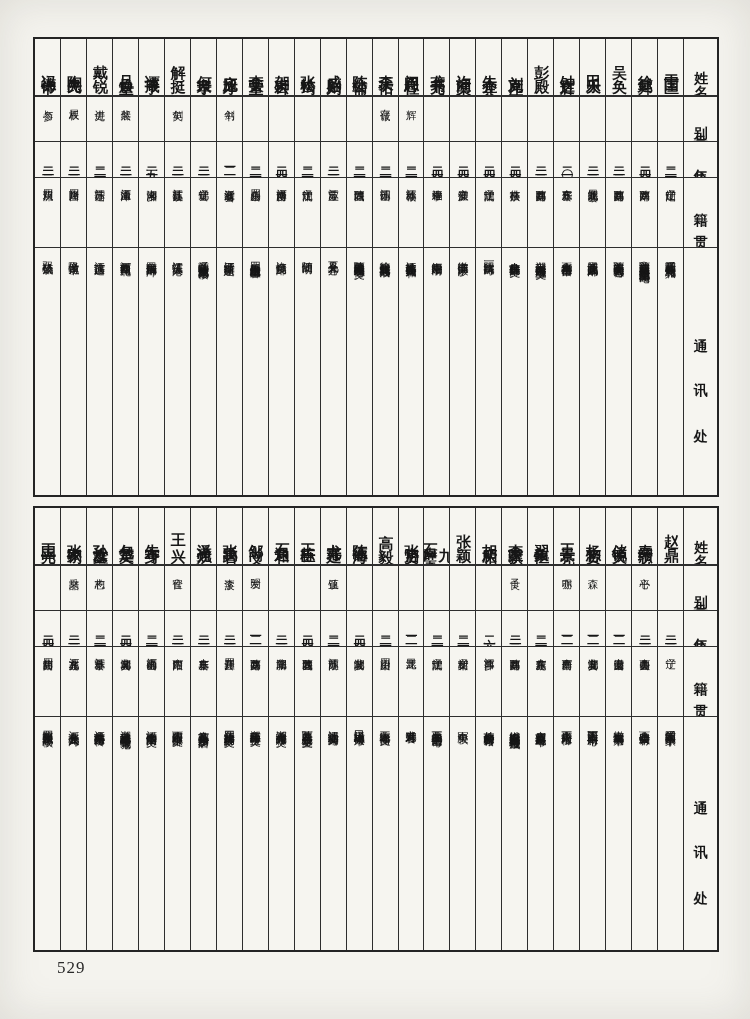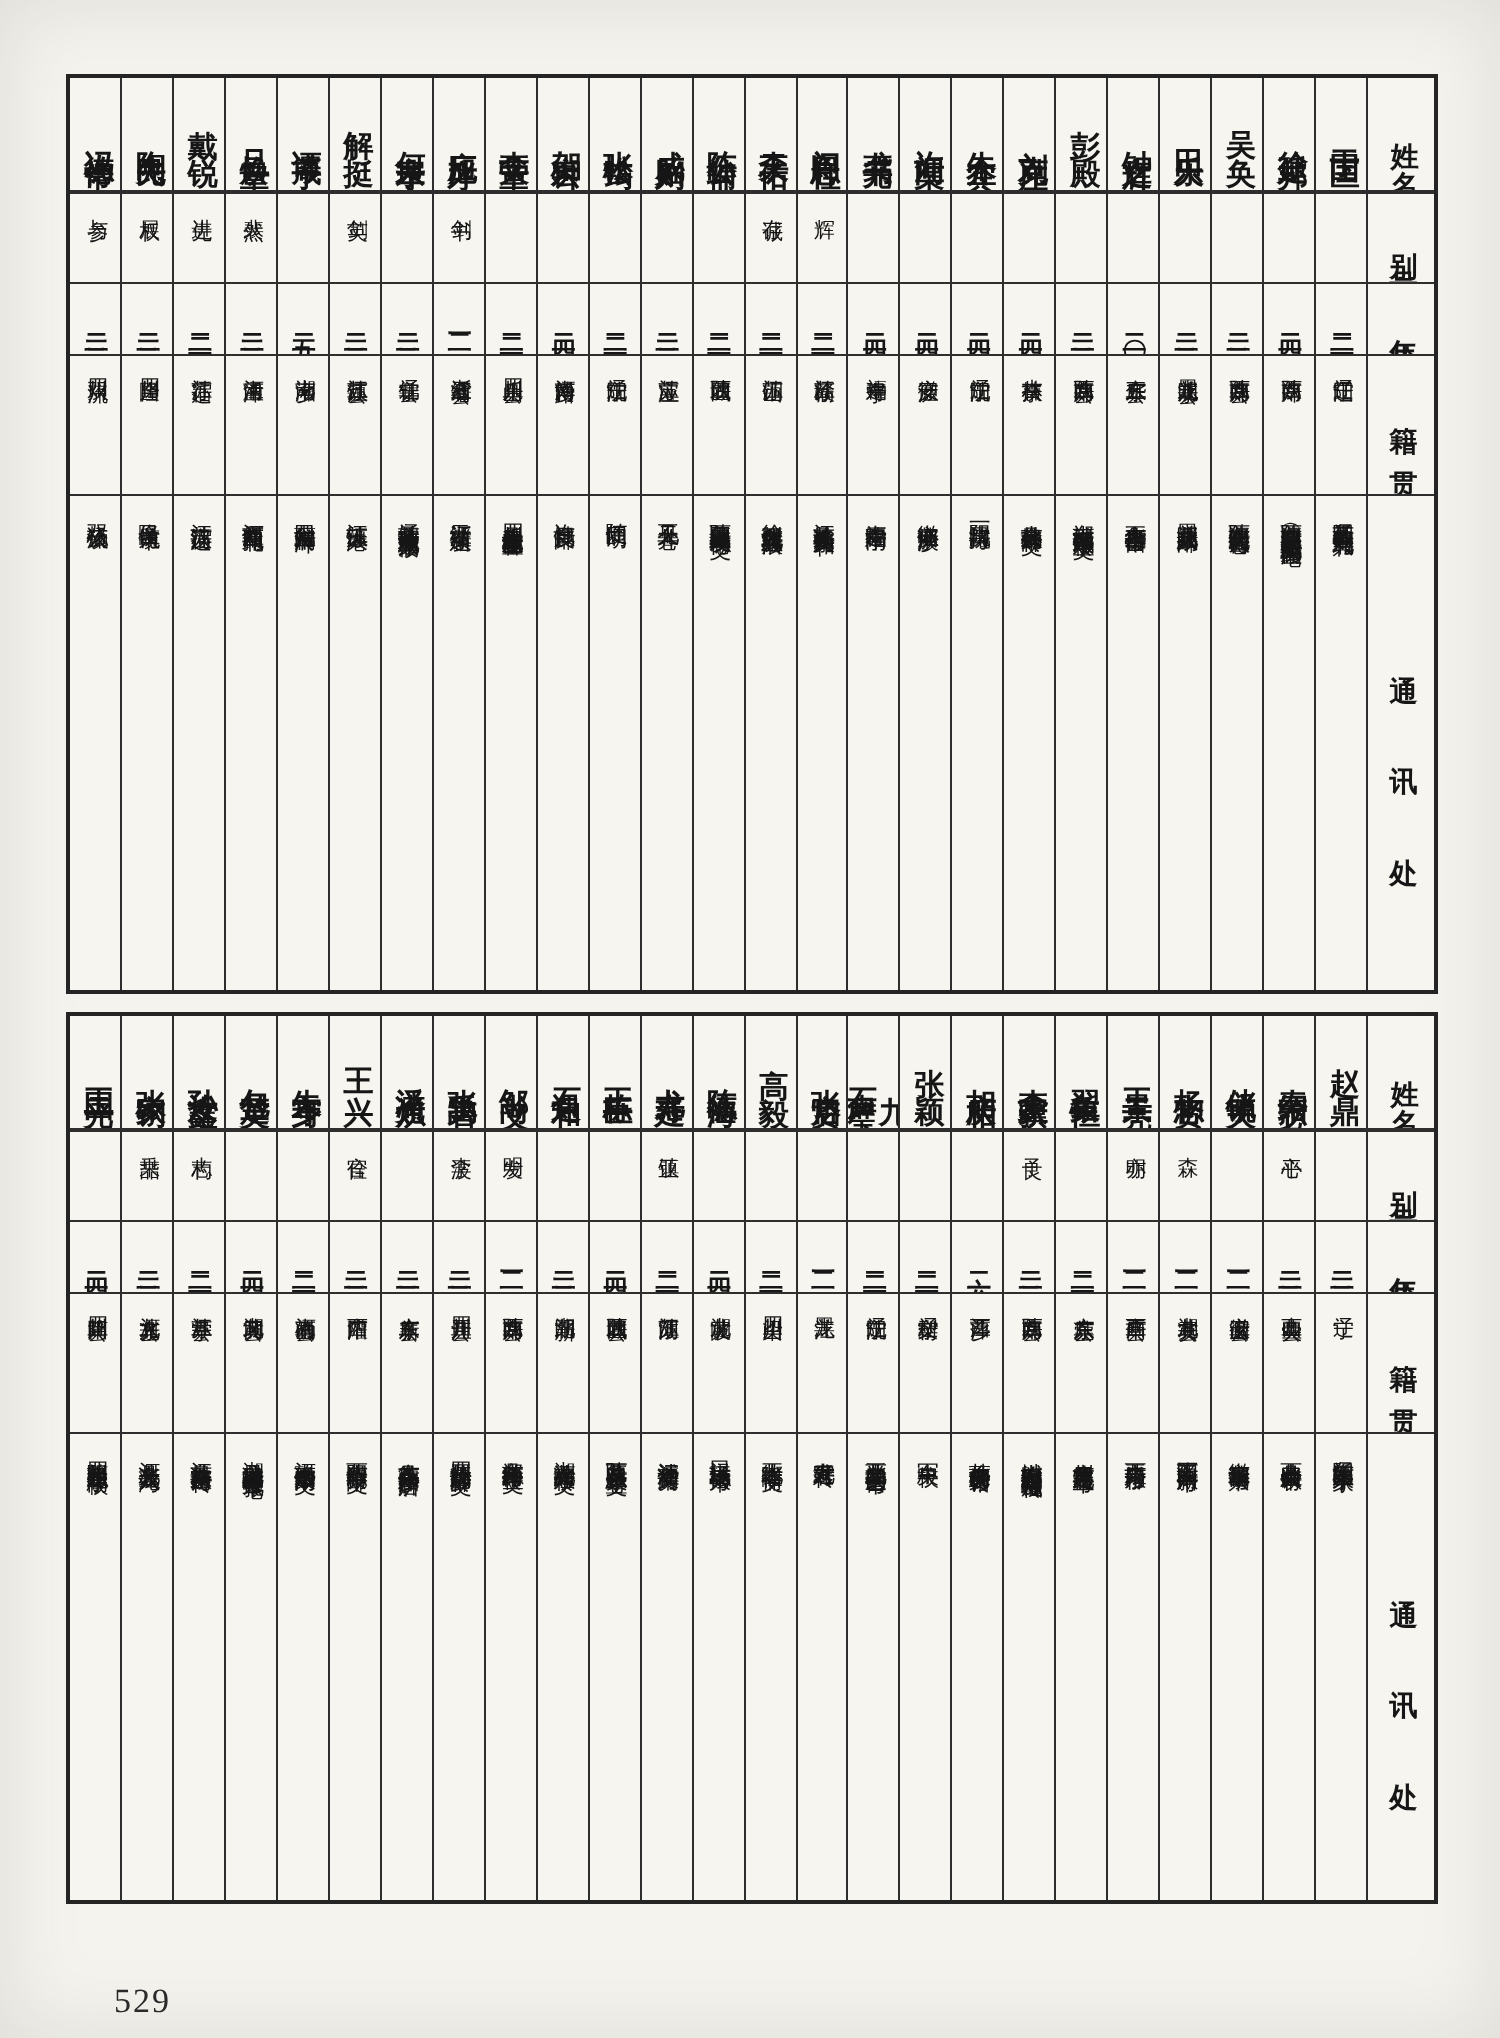--- a/index.html
+++ b/index.html
@@ -58,21 +58,21 @@
   .h-name   { letter-spacing:14px !important; margin-bottom:-14px; }
   .h-alias  { letter-spacing:9px  !important; margin-bottom:-9px; }
   .h-age    { letter-spacing:3px  !important; margin-bottom:-3px; }
   .h-origin { letter-spacing:22px !important; margin-bottom:-22px; }
   .h-addr   { letter-spacing:46px !important; margin-bottom:-46px; }
 
   .note { font-size:8px; letter-spacing:0; margin-top:2px; font-weight:normal; }
 
   .pageno {
     position:absolute; left:57px; top:958px;
-    font-size:17px; color:#2a2a2a; letter-spacing:1px;margin-top:33px;
+    font-size:17px; color:#2a2a2a; letter-spacing:1px;
   }
 </style>
 </head>
 <body>
 
 <div class="page">
 
   <section class="tbl" id="table-0">
     <div class="col header-col">
       <div class="cell name-cell">

